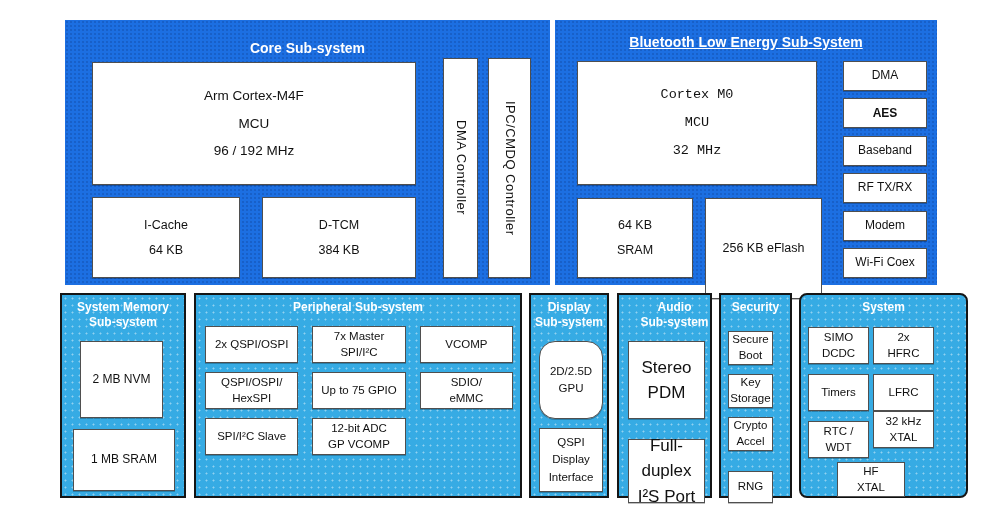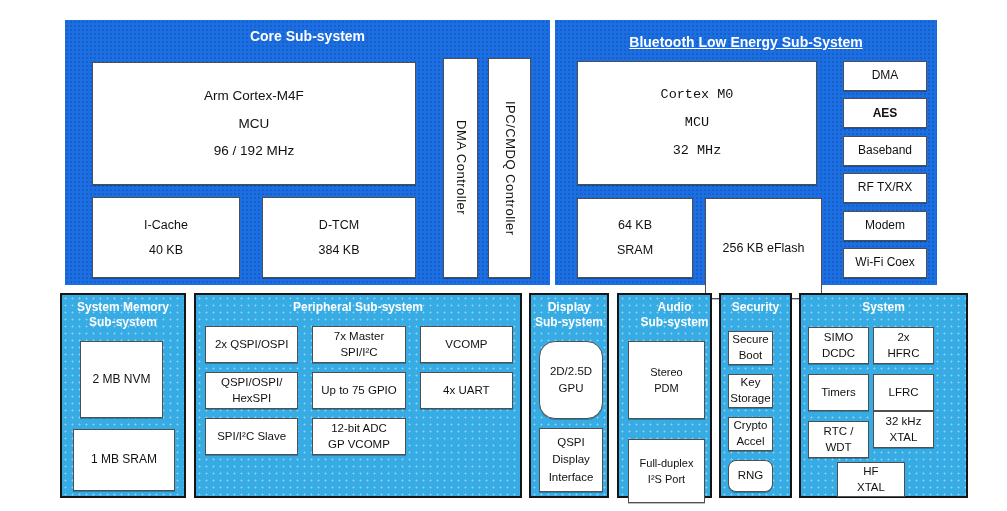--- a/index.html
+++ b/index.html
@@ -15,21 +15,21 @@
   }
   .cyan{
     background-color:#36abe4;
     background-image:radial-gradient(rgba(255,255,255,.45) .9px, transparent 1.1px);
     background-size:7px 7px;
     border:2px solid #151515;
   }
   .title{
     color:#fff;font-weight:bold;text-align:center;white-space:pre-line;line-height:1.25;
   }
-  .t-lg{font-size:14px;padding-top:8px;}
+  .t-lg{font-size:14px;padding-top:20px;}
   .t-sm{font-size:12px;padding-top:5px;}
   .box{
     position:absolute;box-sizing:border-box;background:#fff;border:1px solid #4f4f4f;
     display:flex;align-items:center;justify-content:center;text-align:center;
     white-space:pre-line;font-size:12px;line-height:1.45;color:#111;
     box-shadow:0 1px 0 rgba(0,0,0,.25);
   }
   .bold{font-weight:bold;}
   .mcu-box{font-size:13.5px;line-height:2.05;}
   .cache-box{font-size:12.5px;line-height:2.0;}
@@ -67,51 +67,51 @@
   
   #disp{left:529px;top:293px;width:80px;height:205px;}
   #disp .d1{left:8px;top:46px;width:64px;height:78px;border-radius:16px;}
   #disp .d2{left:8px;top:133px;width:64px;height:64px;}
   #disp .box{font-size:11.5px;line-height:1.5;}
 
   
   #audio{left:617px;top:293px;width:95px;height:205px;padding-left:20px;}
   #audio .a1{left:9px;top:46px;width:77px;height:78px;}
   #audio .a2{left:9px;top:144px;width:77px;height:64px;}
-  #audio .box{font-size:11px;line-height:1.5;}
+  #audio .box{font-size:17px;line-height:1.5;}
 
   
   #sec{left:719px;top:293px;width:73px;height:205px;}
   #sec .box{left:7px;width:45px;height:34px;font-size:11.5px;line-height:1.35;}
   #sec .s1{top:36px;}
   #sec .s2{top:79px;}
   #sec .s3{top:122px;}
-  #sec .s4{top:165px;height:32px;border-radius:8px;}
-
-  
-  #sys{left:799px;top:293px;width:169px;height:205px;}
+  #sec .s4{top:176px;height:32px;}
+
+  
+  #sys{left:799px;top:293px;width:169px;height:205px;border-radius:8px;}
   #sys .box{font-size:11.5px;line-height:1.35;width:61px;height:37px;}
   #sys .g1{left:7px;top:32px;}
   #sys .g2{left:72px;top:32px;}
   #sys .g3{left:7px;top:79px;}
   #sys .g4{left:72px;top:79px;}
   #sys .g5{left:7px;top:126px;}
   #sys .g6{left:72px;top:116px;}
   #sys .g7{left:36px;top:167px;width:68px;height:35px;}
 </style>
 </head>
 <body>
 
 <div id="core" class="sect blue">
   <div class="title t-lg">Core Sub-system</div>
   <div class="box mcu-box m4f">Arm Cortex-M4F
 MCU
 96 / 192 MHz</div>
   <div class="box cache-box icache">I-Cache
-40 KB</div>
+64 KB</div>
   <div class="box cache-box dtcm">D-TCM
 384 KB</div>
   <div class="box vbox dma">DMA Controller</div>
   <div class="box vbox ipc">IPC/CMDQ Controller</div>
 </div>
 
 <div id="ble" class="sect blue">
   <div class="title t-lg">Bluetooth Low Energy Sub-System</div>
   <div class="box mcu-box m0">Cortex M0
 MCU
@@ -139,21 +139,22 @@
 <div id="periph" class="sect cyan">
   <div class="title t-sm">Peripheral Sub-system</div>
   <div class="pgrid">
     <div class="box">2x QSPI/OSPI</div>
     <div class="box">7x Master
 SPI/I²C</div>
     <div class="box">VCOMP</div>
     <div class="box">QSPI/OSPI/
 HexSPI</div>
     <div class="box">Up to 75 GPIO</div>
-    <div class="box">4x UART</div>
+    <div class="box">SDIO/
+eMMC</div>
     <div class="box">SPI/I²C Slave</div>
     <div class="box">12-bit ADC
 GP VCOMP</div>
   </div>
 </div>
 
 <div id="disp" class="sect cyan">
   <div class="title t-sm">Display
 Sub-system</div>
   <div class="box d1">2D/2.5D

